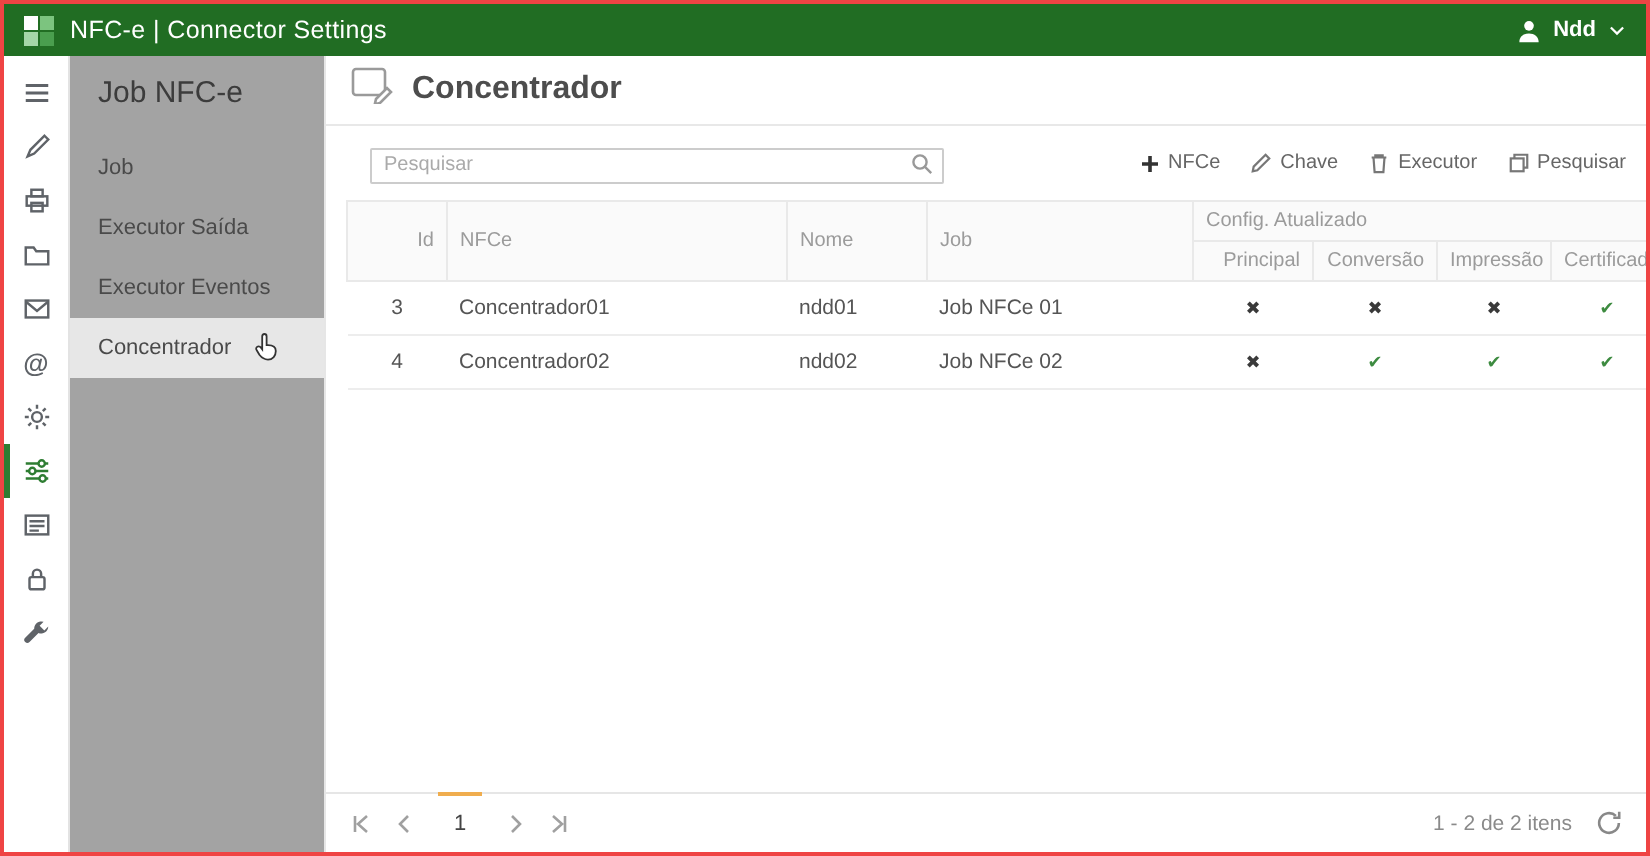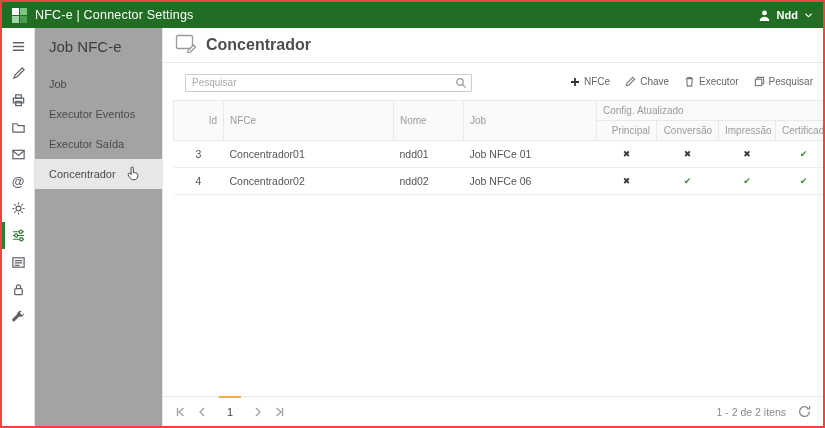--- a/index.html
+++ b/index.html
@@ -164,22 +164,22 @@
       <div class="rail-item">
           <svg width="15" height="15" viewBox="0 0 16 16">
             <path class="filled" d="M14 4.5a3.8 3.8 0 0 1-5.2 3.5L4 12.8a1.6 1.6 0 0 1-2.3-2.3l4.8-4.8A3.8 3.8 0 0 1 11.5 2L9.4 4.1l2.5 2.5L14 4.5Z"></path>
           </svg>
         </div>
     </div>
 
     <div class="sidebar">
       <div class="sidebar-title">Job NFC-e</div>
       <div class="sidebar-item"><span>Job</span></div>
+      <div class="sidebar-item"><span>Executor Saída</span></div>
       <div class="sidebar-item"><span>Executor Eventos</span></div>
-      <div class="sidebar-item"><span>Executor Saída</span></div>
       <div class="sidebar-item active">
         <span>Concentrador</span>
         <span class="cursor-hand">
           <svg width="13" height="15" viewBox="0 0 13 15">
               <path d="M5.2 1c.7 0 1.1.5 1.1 1.2v4.4h.7c2.6 0 3.9 1 3.9 2.9 0 2.4-1.5 4.3-3.9 4.3-1.9 0-2.9-.6-4.3-2.4L1.3 9c-.6-.8 0-1.8 1-1.8.5 0 .9.2 1.2.6l.6.8V2.2C4.1 1.5 4.5 1 5.2 1Z" fill="#fff" stroke="#333" stroke-width=".9"></path>
             </svg>
         </span>
       </div>
     </div>
 
@@ -271,21 +271,21 @@
               <td class="mark mark-cross">✖</td>
               <td class="mark mark-cross">✖</td>
               <td class="mark mark-cross">✖</td>
               <td class="mark mark-check">✔</td>
               <td></td>
             </tr>
             <tr>
               <td class="c">4</td>
               <td>Concentrador02</td>
               <td>ndd02</td>
-              <td>Job NFCe 06</td>
+              <td>Job NFCe 02</td>
               <td class="mark mark-cross">✖</td>
               <td class="mark mark-check">✔</td>
               <td class="mark mark-check">✔</td>
               <td class="mark mark-check">✔</td>
               <td></td>
             </tr>
           </tbody>
         </table>
       </div>
 

